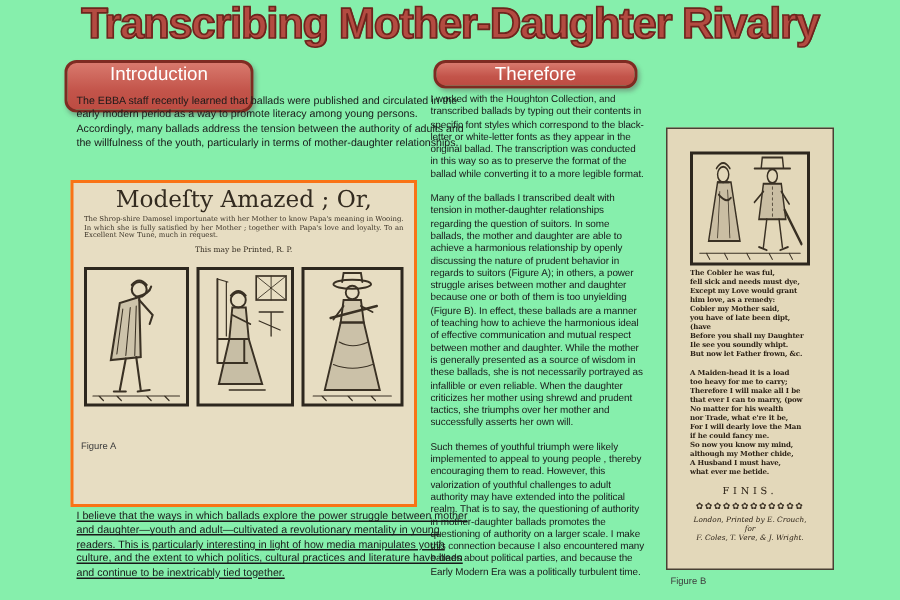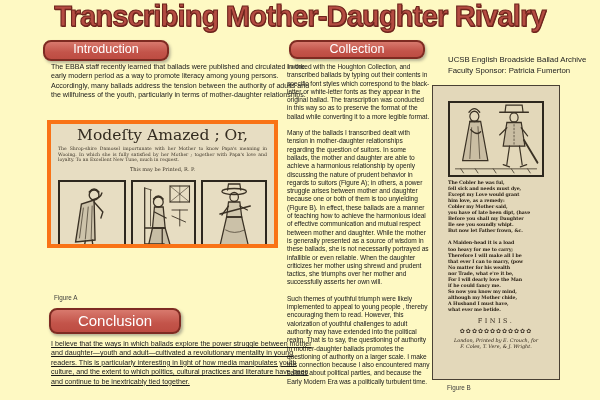--- a/index.html
+++ b/index.html
@@ -1,18 +1,18 @@
 <!DOCTYPE html>
 <html><head>
 <meta charset="utf-8">
 <style>
   html,body { margin:0; padding:0; background:#ffffff; }
   .poster {
     position:relative; width:600px; height:400px; overflow:hidden;
-    background:#fef9c3; font-family:"Liberation Sans", sans-serif; color:#1a1a1a;
+    background:#86efac; font-family:"Liberation Sans", sans-serif; color:#1a1a1a;
   }
   .main-title {
     position:absolute; top:0px; left:0; width:600px; text-align:center;
     font-size:29px; font-weight:bold; letter-spacing:-0.8px;
     color:#b34b41; -webkit-text-stroke:1.1px #6e241d;
     text-shadow:0.6px 0.6px 0 #6e241d;
   }
   .byline {
     position:absolute; left:448px; top:36px; font-size:11px; font-weight:bold; color:#1c1c1c;
   }
@@ -20,42 +20,42 @@
     position:absolute; left:448px; top:55px; width:150px;
     font-size:7.8px; line-height:10.5px; color:#222;
   }
   .pill {
     position:absolute; box-sizing:border-box;
     border:2px solid #7e2b22; border-radius:8px;
     background:linear-gradient(180deg,#d8796d,#c3544a 60%,#bd4c42);
     color:#fff; text-align:center;
     box-shadow:1.5px 2px 3px rgba(90,90,90,.45);
   }
-  #btn-intro       { left:43px;  top:40px;  width:126px; height:21px; font-size:12.5px; line-height:15px; }
+  #btn-intro       { left:43px;  top:40px;  width:126px; height:35px; font-size:12.5px; line-height:15px; }
   #btn-discussion  { left:289px; top:40px;  width:136px; height:19px; font-size:12.5px; line-height:15px; }
   #btn-conclusion  { left:49px;  top:308px; width:132px; height:26px; font-size:15px;  line-height:22px; }
   .body-copy { color:#191919;margin-left:32px; }
   .intro-text {
     position:absolute; left:19px; top:63px; width:259px;
     font-size:7.1px; line-height:9.4px;
   }
   .conclusion-text {
     position:absolute; left:19px; top:340px; width:262px;
     font-size:7.1px; line-height:9.4px;text-decoration:underline;
   }
   .discussion-col {
     position:absolute; left:287px; top:63px; width:143px; height:335px; overflow:hidden;
   }
   .discussion-col p {
     margin:0 0 8px 0; font-size:6.6px; line-height:8.3px; letter-spacing:-0.05px; color:#191919;
   }
   
   .figure-a {
-    position:absolute; left:47px; top:120px; width:231px; height:128px;
-    background:#e7ddc2; border:4px solid #f97316; box-sizing:border-box;
+    position:absolute; left:47px; top:120px; width:231px; height:218px;
+    background:#e7ddc2; border:2px solid #f97316; box-sizing:border-box;
     padding:3px 7px; overflow:hidden;
   }
   .figa-title {
     font-family:"DejaVu Serif", serif; font-size:15.5px; line-height:17px;
     color:#332b20; text-align:center; white-space:nowrap;
   }
   .figa-sub {
     font-family:"DejaVu Serif", serif; font-size:4.6px; line-height:5.6px;
     color:#3a3226; text-align:justify; margin-top:2px;
   }
@@ -65,21 +65,21 @@
   }
   .figa-panels { display:flex; gap:5px; margin-top:8px; height:93px; }
   .panel { border:2px solid #2d271e; box-sizing:border-box; }
   .panel svg { display:block; width:100%; height:100%; }
   #panel-1 { width:70px; } #panel-2 { width:66px; } #panel-3 { width:68px; }
   .figcap { position:absolute; font-size:6.3px; color:#3d3d3d; }
   #cap-a { left:54px;  top:294px; }
   #cap-b { left:447px; top:384px; }
   
   .figure-b {
-    position:absolute; left:432px; top:85px; width:128px; height:295px;
+    position:absolute; left:444px; top:85px; width:112px; height:295px;
     background:#e3d8ba; border:1px solid #494034; box-sizing:border-box;
     padding:15px; overflow:hidden;
   }
   .figb-wood { height:76px; border:2px solid #2d271e; box-sizing:border-box; }
   .figb-wood svg { display:block; width:100%; height:100%; }
   .figb-verse {
     font-family:"DejaVu Serif", serif; font-weight:bold; font-size:4.7px;
     line-height:6.05px; letter-spacing:-0.1px; color:#2e2418;
     white-space:pre-line; margin-top:3px;
   }
@@ -94,28 +94,24 @@
   }
 </style>
 </head>
 <body>
 
 <div class="poster">
 
   <div class="main-title">Transcribing Mother-Daughter Rivalry</div>
 
 
-  <div class="affiliation">
-    <div>UCSB English Broadside Ballad Archive</div>
-    <div>Faculty Sponsor: Patricia Fumerton</div>
-  </div>
 
   <div class="pill" id="btn-intro">Introduction</div>
 
-  <div class="pill" id="btn-discussion">Collection</div>
+  <div class="pill" id="btn-discussion">Therefore</div>
 
   <div class="pill" id="btn-conclusion">Conclusion</div>
 
   <div class="intro-text body-copy">The EBBA staff recently learned that ballads were published and circulated in the early modern period as a way to promote literacy among young persons. Accordingly, many ballads address the tension between the authority of adults and the willfulness of the youth, particularly in terms of mother-daughter relationships.</div>
 
   <div class="discussion-col">
     <p>I worked with the Houghton Collection, and transcribed ballads by typing out their contents in specific font styles which correspond to the black-letter or white-letter fonts as they appear in the original ballad. The transcription was conducted in this way so as to preserve the format of the ballad while converting it to a more legible format.</p>
     <p>Many of the ballads I transcribed dealt with tension in mother-daughter relationships regarding the question of suitors. In some ballads, the mother and daughter are able to achieve a harmonious relationship by openly discussing the nature of prudent behavior in regards to suitors (Figure A); in others, a power struggle arises between mother and daughter because one or both of them is too unyielding (Figure B). In effect, these ballads are a manner of teaching how to achieve the harmonious ideal of effective communication and mutual respect between mother and daughter. While the mother is generally presented as a source of wisdom in these ballads, she is not necessarily portrayed as infallible or even reliable. When the daughter criticizes her mother using shrewd and prudent tactics, she triumphs over her mother and successfully asserts her own will.</p>
     <p>Such themes of youthful triumph were likely implemented to appeal to young people , thereby encouraging them to read. However, this valorization of youthful challenges to adult authority may have extended into the political realm. That is to say, the questioning of authority in mother-daughter ballads promotes the questioning of authority on a larger scale. I make this connection because I also encountered many ballads about political parties, and because the Early Modern Era was a politically turbulent time.</p>
   </div>

